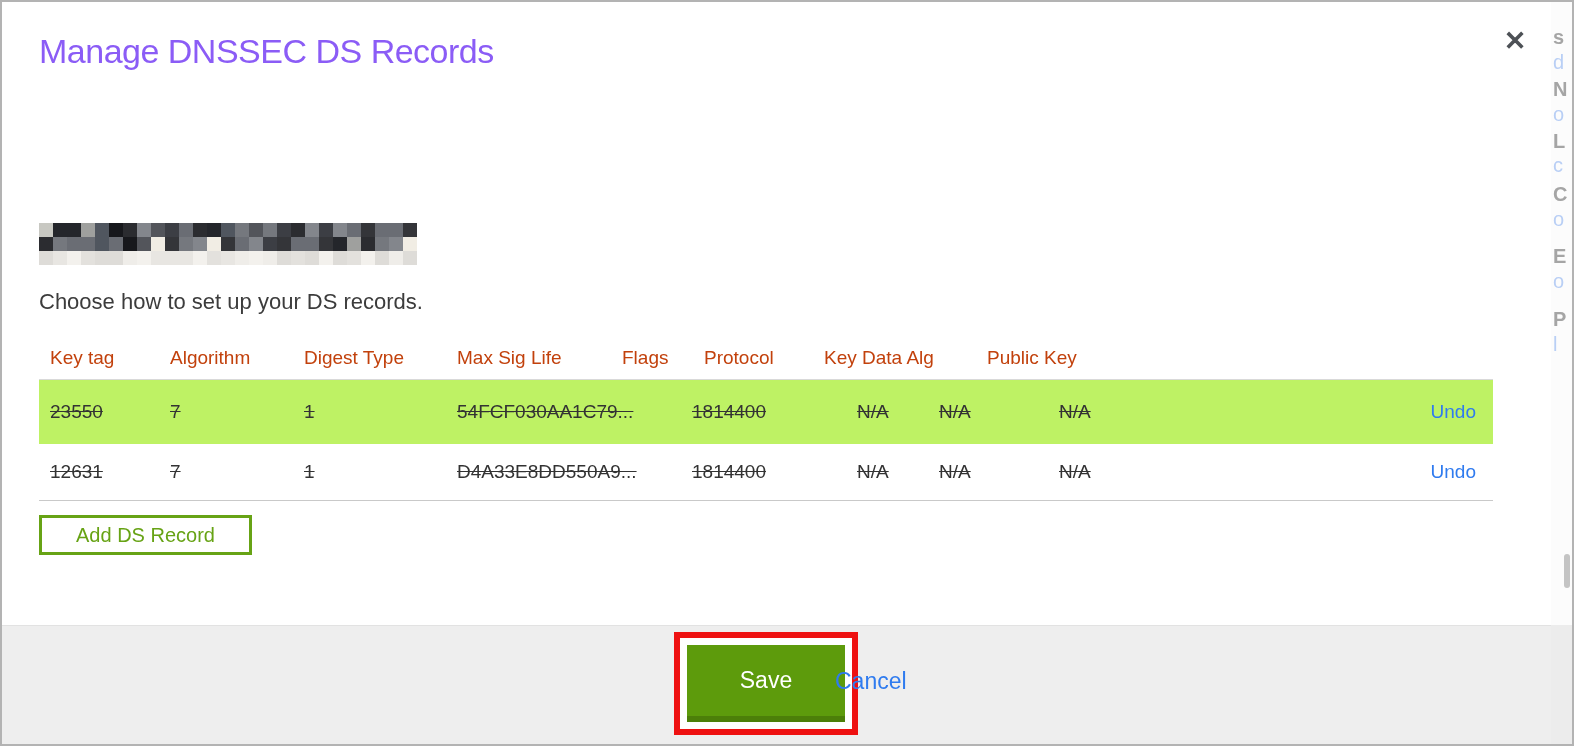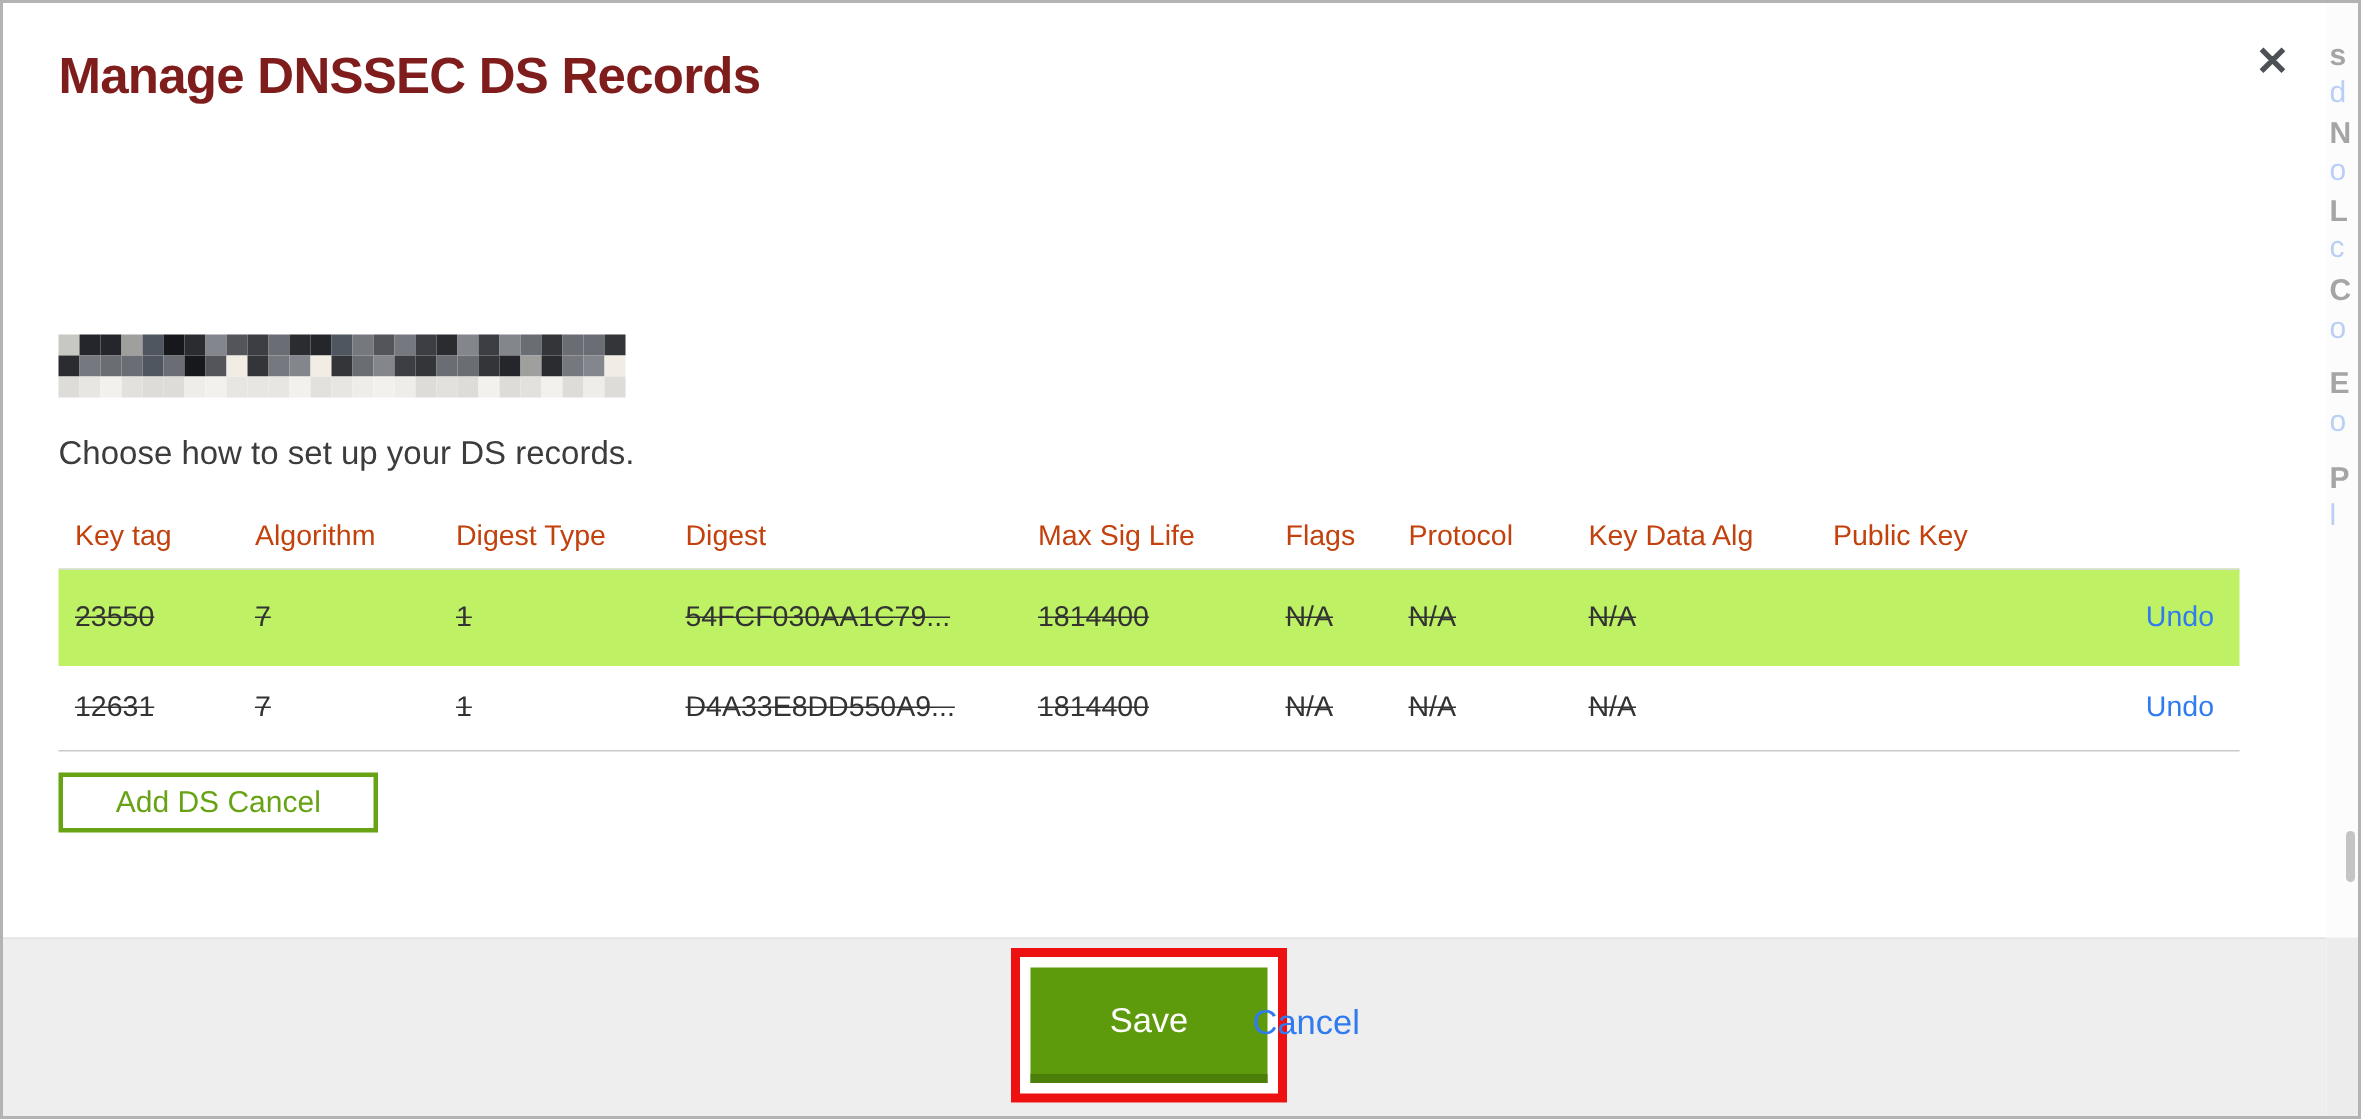--- a/index.html
+++ b/index.html
@@ -8,21 +8,21 @@
     position:relative; width:1574px; height:746px;
     border:2px solid #b3b3b3; background:#fff; overflow:hidden;
   }
   
   .modal {
     position:absolute; left:0; top:0; bottom:0; width:1551px;
     background:#fff; border-right:1px solid #d6d6d6;
   }
   .modal-title {
     position:absolute; left:37px; top:30px;
-    font-size:34px; font-weight:700; color:#7f1d1d; letter-spacing:-0.5px;
+    font-size:34px; font-weight:400; color:#8b5cf6; letter-spacing:-0.5px;
   }
   .close-btn {
     position:absolute; left:1496px; top:22px; width:34px; height:34px;
     font-size:27px; font-weight:bold; color:#4d5156; text-align:center;
     line-height:34px; cursor:pointer; background:none; border:none;
     font-family:"Liberation Sans", sans-serif;
   }
   
   .mosaic {
     position:absolute; left:37px; top:221px;
@@ -176,21 +176,20 @@
         <div style="background: rgb(222, 220, 216);"></div>
       </div>
 
     <div class="subtitle">Choose how to set up your DS records.</div>
 
     <div class="ds-table">
       <div class="t-row t-head">
         <div class="c-keytag">Key tag</div>
         <div class="c-alg">Algorithm</div>
         <div class="c-dtype">Digest Type</div>
-        <div class="c-digest">Digest</div>
         <div class="c-msl">Max Sig Life</div>
         <div class="c-flags">Flags</div>
         <div class="c-proto">Protocol</div>
         <div class="c-kda">Key Data Alg</div>
         <div class="c-pk">Public Key</div>
         <div class="c-action"></div>
       </div>
 
       <div class="t-row t-r1">
         <div class="c-keytag strike">23550</div>
@@ -212,21 +211,21 @@
         <div class="c-digest strike">D4A33E8DD550A9...</div>
         <div class="c-msl strike">1814400</div>
         <div class="c-flags strike">N/A</div>
         <div class="c-proto strike">N/A</div>
         <div class="c-kda strike">N/A</div>
         <div class="c-pk strike"></div>
         <div class="c-action"><a class="link">Undo</a></div>
       </div>
     </div>
 
-    <button class="add-btn">Add DS Cancel</button>
+    <button class="add-btn">Add DS Record</button>
 
     <div class="footer">
       <div class="annotation-box">
         <button class="save-btn">Save</button>
       </div>
       <a class="link cancel-link">Cancel</a>
     </div>
   </div>
 
   <div class="strip">

